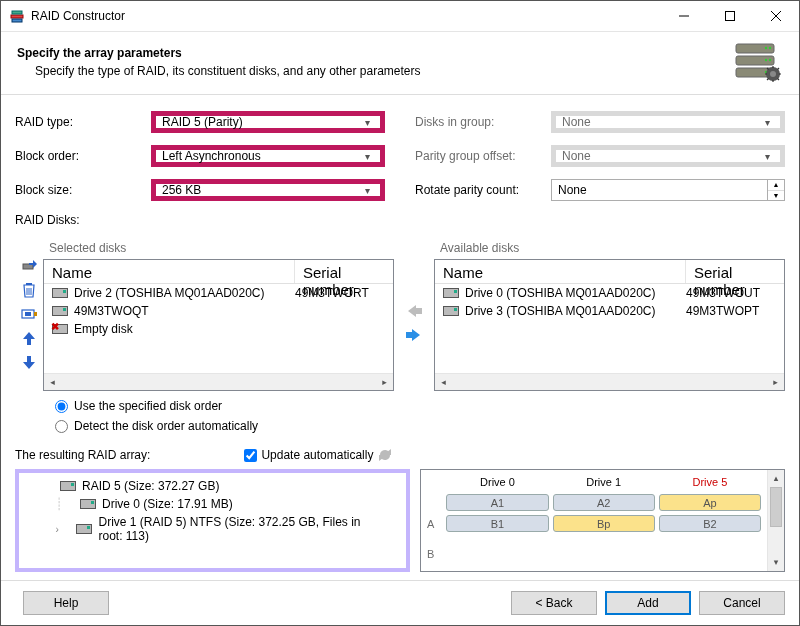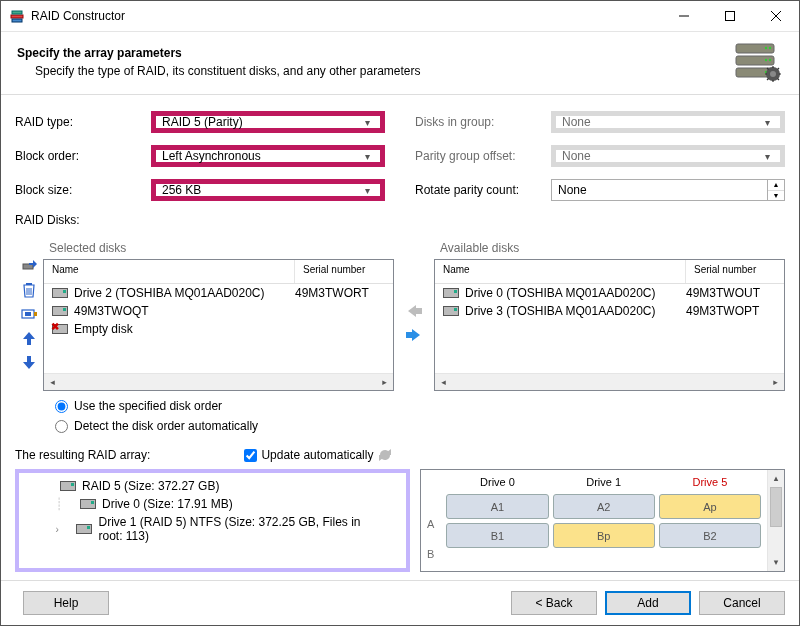--- a/index.html
+++ b/index.html
@@ -96,21 +96,21 @@
     border:1px solid #828790;
     height: 132px;
     background:#fff;
     display:flex; flex-direction:column;
   }
   .list-head {
     display:flex; height:24px;
     border-bottom:1px solid #e0e0e0;
   }
   .list-head .hc {
-    flex:1; padding: 4px 8px; font-size:10px;
+    flex:1; padding: 4px 8px; font-size:15px;
     border-right:1px solid #e5e5e5;
   }
   .list-head .hc.serial { flex: 0 0 98px; border-right:none; }
   .list-rows { flex:1; overflow:hidden; }
   .list-row { display:flex; padding: 2px 8px; align-items:center; }
   .list-row .ic { width:16px; height:12px; margin-right:6px; }
   .list-row .nm { flex:1; }
   .list-row .sr { flex: 0 0 90px; }
   .list-scroll {
     height:17px; background:#f0f0f0; border-top:1px solid #e5e5e5;
@@ -162,21 +162,21 @@
   }
   .grid-body { flex:1; padding: 4px 6px 2px 6px; display:flex; gap:4px; }
   .grid-body .row-labels { display:flex; flex-direction:column; justify-content:flex-end; }
   .grid-body .row-labels div { height:30px; display:flex; align-items:center; padding-right:8px; color:#6d6d6d; font-size:11px; }
   .grid-body .row-labels div:first-child { height:20px; }
   .grid-cols { flex:1; display:flex; gap:4px; }
   .gcol { flex:1; display:flex; flex-direction:column; gap:4px; }
   .gcol .ghead { text-align:center; font-size:11px; color:#000; padding:2px 0; }
   .gcol .ghead.highlight { color:#cc0000; }
   .gcell {
-    height:25px; border:1px solid #9aa; border-radius:3px;
+    height:17px; border:1px solid #9aa; border-radius:3px;
     display:flex; align-items:center; justify-content:center;
     font-size:11px; color:#555;
   }
   .gcell.blue { background:#d6dde8; }
   .gcell.yellow { background:#fbe28b; }
   .grid-vscroll { width:17px; background:#f0f0f0; border-left:1px solid #e5e5e5; display:flex; flex-direction:column; }
   .grid-vscroll .sa { height:17px; text-align:center; font-size:9px; color:#555; line-height:17px; }
   .grid-vscroll .thumb { background:#cdcdcd; height:40px; margin:0 2px; border:1px solid #bbb; }
   .grid-vscroll .track { flex:1; }
   

